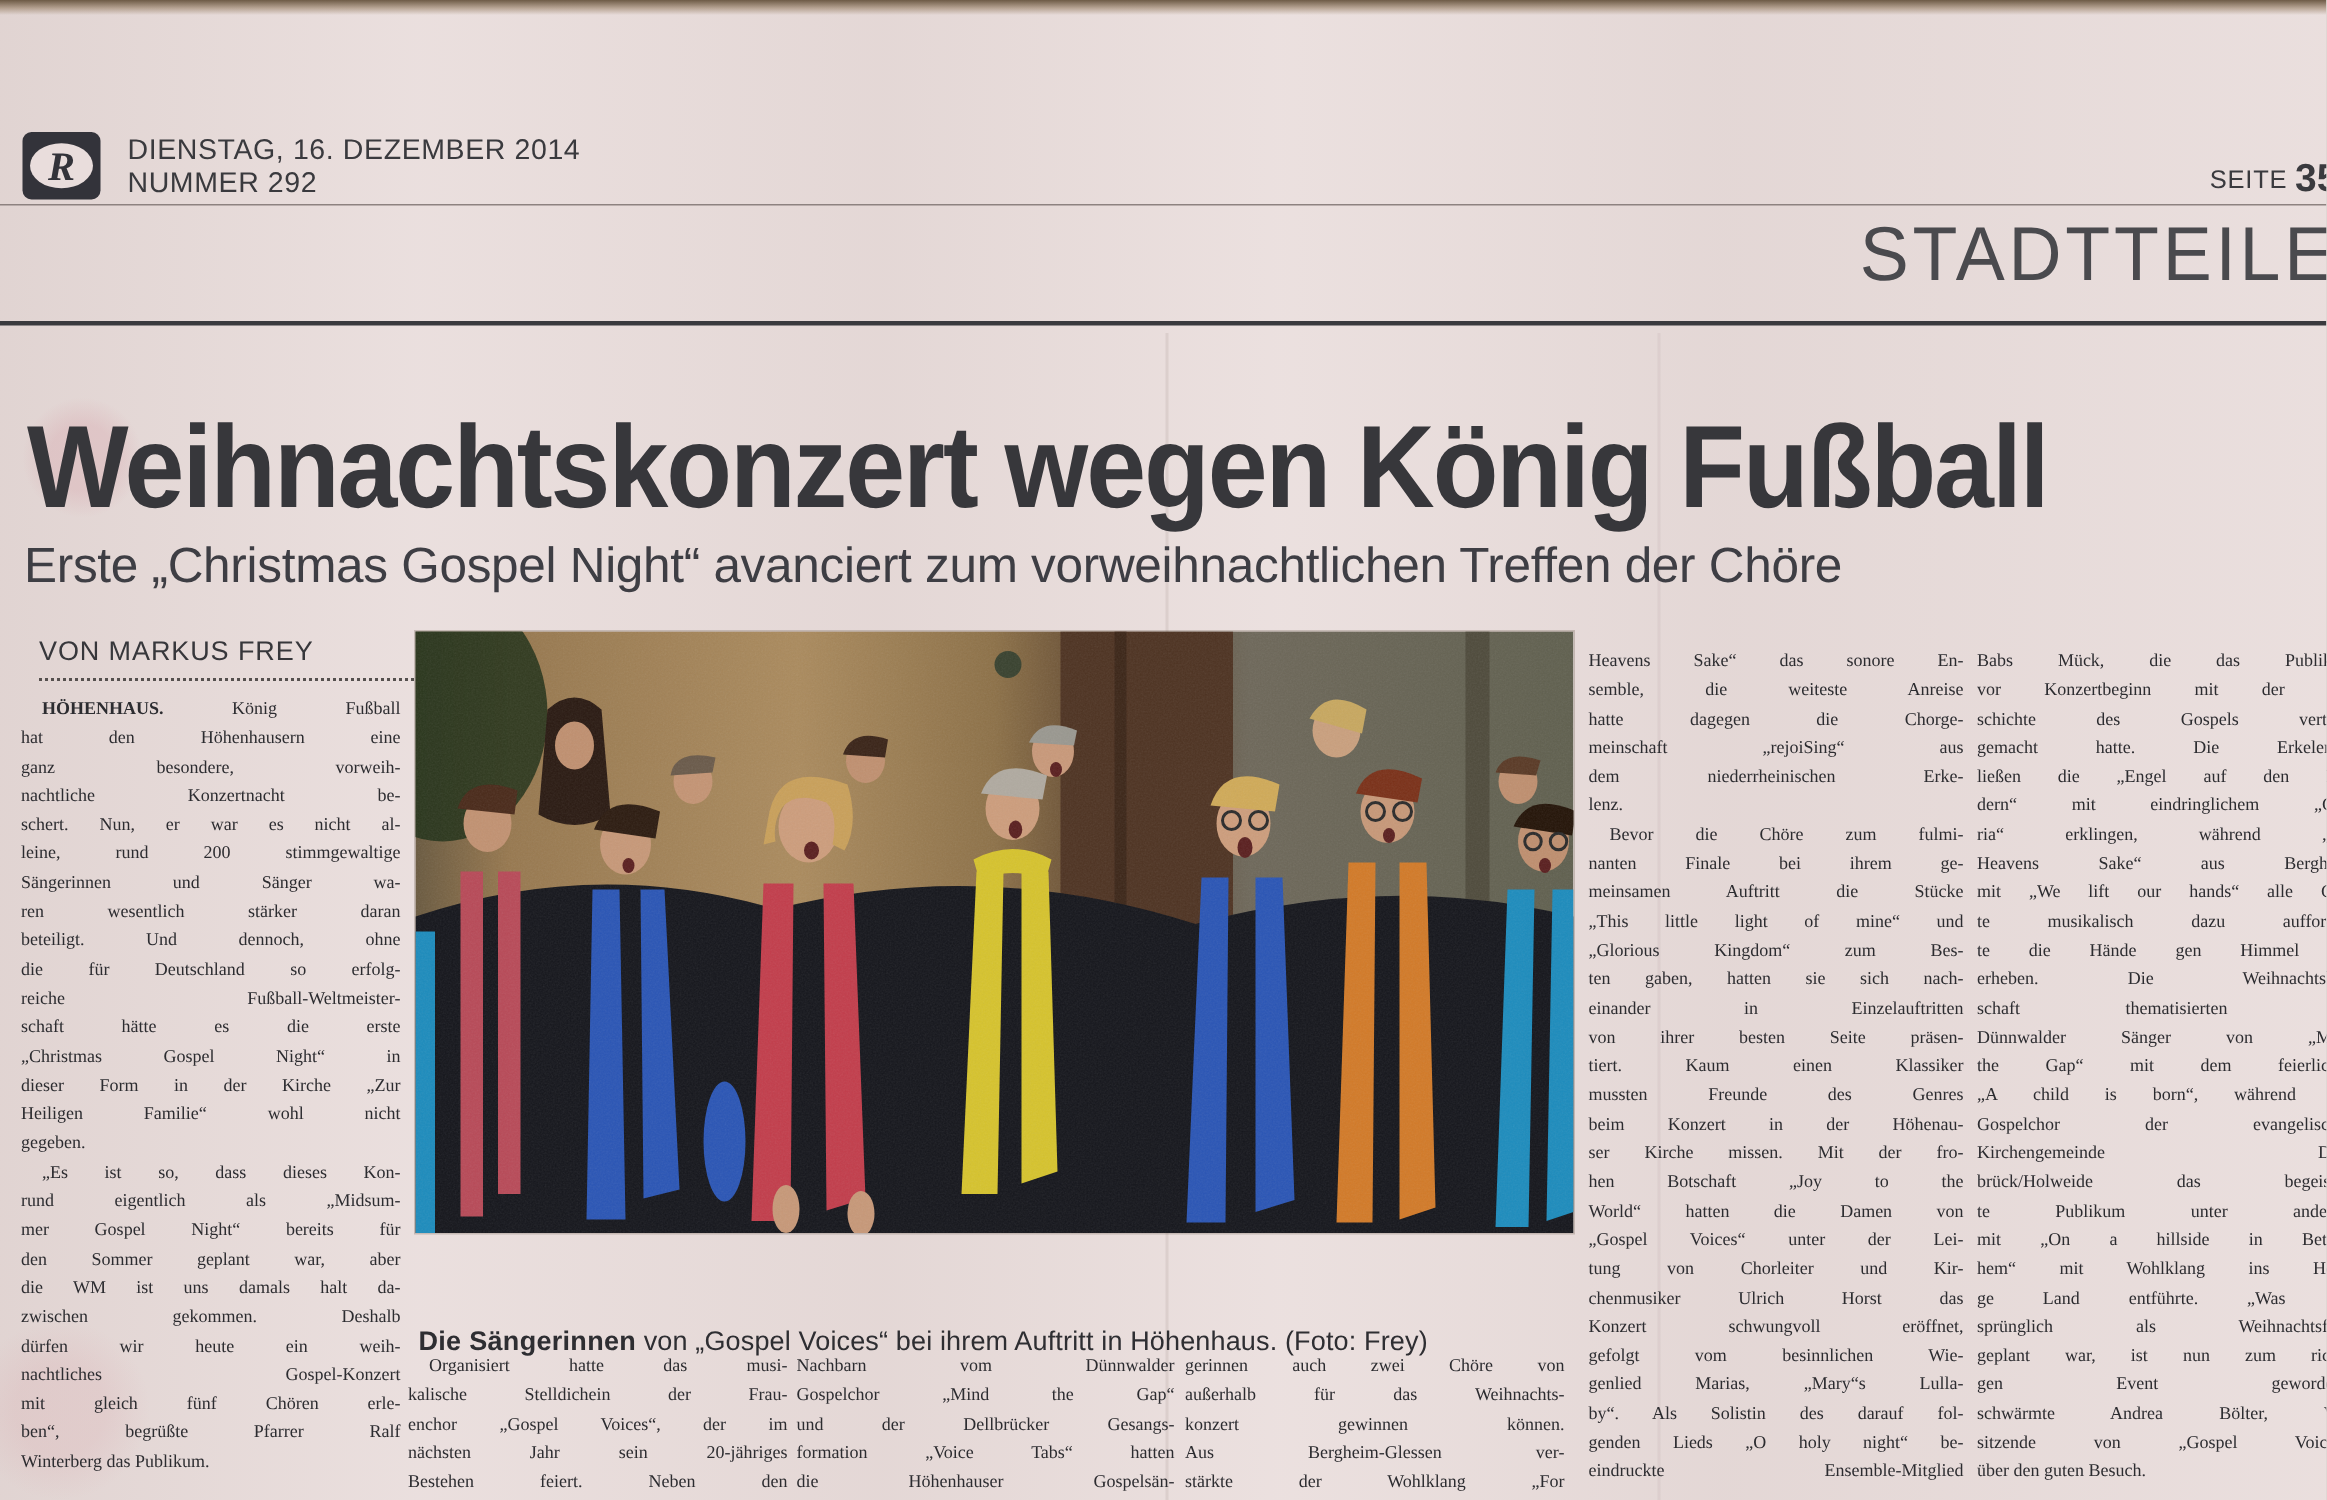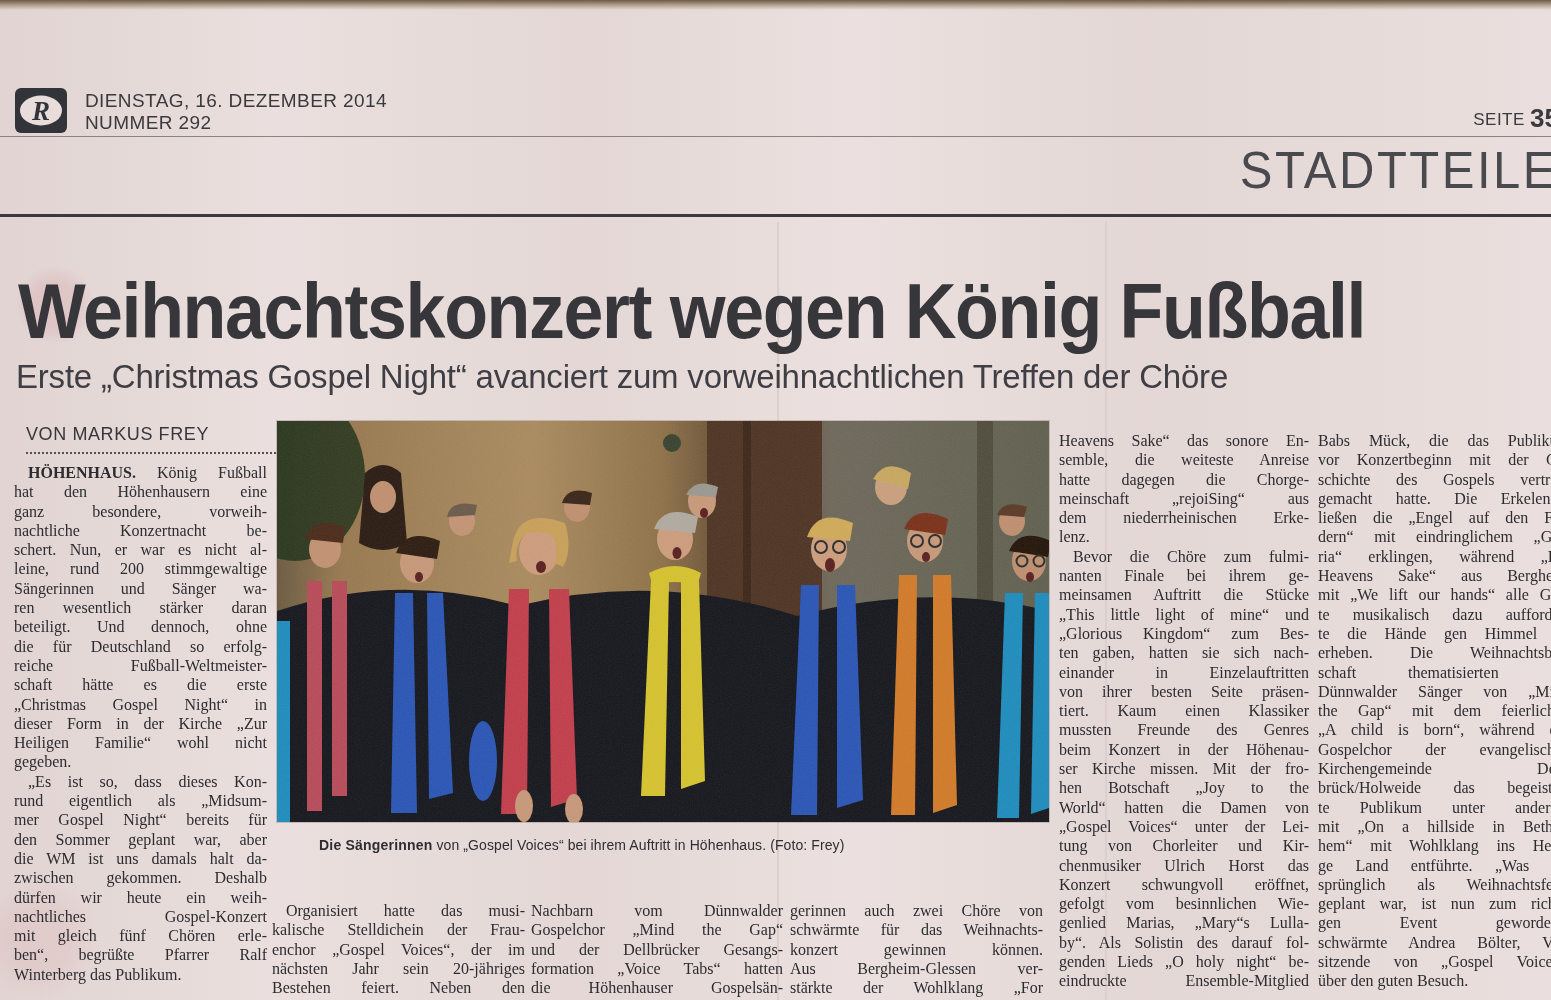--- a/index.html
+++ b/index.html
@@ -20,32 +20,32 @@
   .rule-thick{left:0;top:214px;width:1551px;height:3px;background:#3a3a3e;}
   .date-block{left:85px;top:90px;font-size:19px;letter-spacing:.4px;color:#3a3a3e;line-height:22px;}
   .seite{top:103px;right:-8px;color:#3a3a3e;font-size:17px;letter-spacing:.5px;}
   .seite b{font-size:26px;letter-spacing:0;vertical-align:-2px;}
   .section-title{top:142px;right:-7px;font-size:49px;letter-spacing:2.5px;color:#4a4a4e;font-weight:normal;transform:scaleY(1.04);}
   .headline{left:18px;top:266px;font-size:78px;font-weight:bold;letter-spacing:-1.5px;color:#37373b;
     white-space:nowrap;transform:scaleX(.92);transform-origin:left top;}
   .subheadline{left:16px;top:358px;font-size:33px;color:#3e3e44;letter-spacing:-.2px;white-space:nowrap;}
   .byline{left:26px;top:424px;font-size:18px;letter-spacing:.6px;color:#37373b;
     width:258px;padding-bottom:7px;border-bottom:2px dotted #55504e;}
-  .col{font-family:"Liberation Serif",serif;font-size:16px;line-height:19.3px;color:#2c2c30;}
+  .col{font-family:"Liberation Serif",serif;font-size:12px;line-height:19.3px;color:#2c2c30;}
   .tline{text-align:justify;text-align-last:justify;white-space:nowrap;}
   .tline.pend{text-align-last:left;}
   .tline.pind{text-indent:14px;}
   .col1{left:14px;top:463px;width:253px;}
   .col2{left:272px;top:901px;width:253px;}
   .col3{left:531px;top:901px;width:252px;}
   .col4{left:790px;top:901px;width:253px;}
   .col5{left:1059px;top:431px;width:250px;}
   .col6{left:1318px;top:431px;width:252px;}
   .photo{left:277px;top:421px;width:772px;height:401px;box-shadow:0 0 0 1px rgba(90,75,60,.25);}
-  .caption{left:279px;top:837px;width:772px;font-size:14px;color:#2e2e32;letter-spacing:.1px;margin-left:40px;}
+  .caption{left:279px;top:884px;width:772px;font-size:18px;color:#2e2e32;letter-spacing:.1px;}
   .caption b{letter-spacing:.2px;}
   .logo{left:14px;top:87px;}
 </style>
 </head>
 <body>
 
 <div id="page">
 
   <div class="abs scan-top"></div>
   <div class="abs fold" style="left:777px"></div>
@@ -218,21 +218,21 @@
         <div class="tline">Nachbarn vom Dünnwalder</div>
         <div class="tline">Gospelchor „Mind the Gap“</div>
         <div class="tline">und der Dellbrücker Gesangs-</div>
         <div class="tline">formation „Voice Tabs“ hatten</div>
         <div class="tline">die Höhenhauser Gospelsän-</div>
       </div>
     </div>
   <div class="abs col col4">
       <div>
         <div class="tline">gerinnen auch zwei Chöre von</div>
-        <div class="tline">schwärmte für das Weihnachts-</div>
+        <div class="tline">außerhalb für das Weihnachts-</div>
         <div class="tline">konzert gewinnen können.</div>
         <div class="tline">Aus Bergheim-Glessen ver-</div>
         <div class="tline">stärkte der Wohlklang „For</div>
       </div>
     </div>
   <div class="abs col col5">
       <div>
         <div class="tline">Heavens Sake“ das sonore En-</div>
         <div class="tline">semble, die weiteste Anreise</div>
         <div class="tline">hatte dagegen die Chorge-</div>

